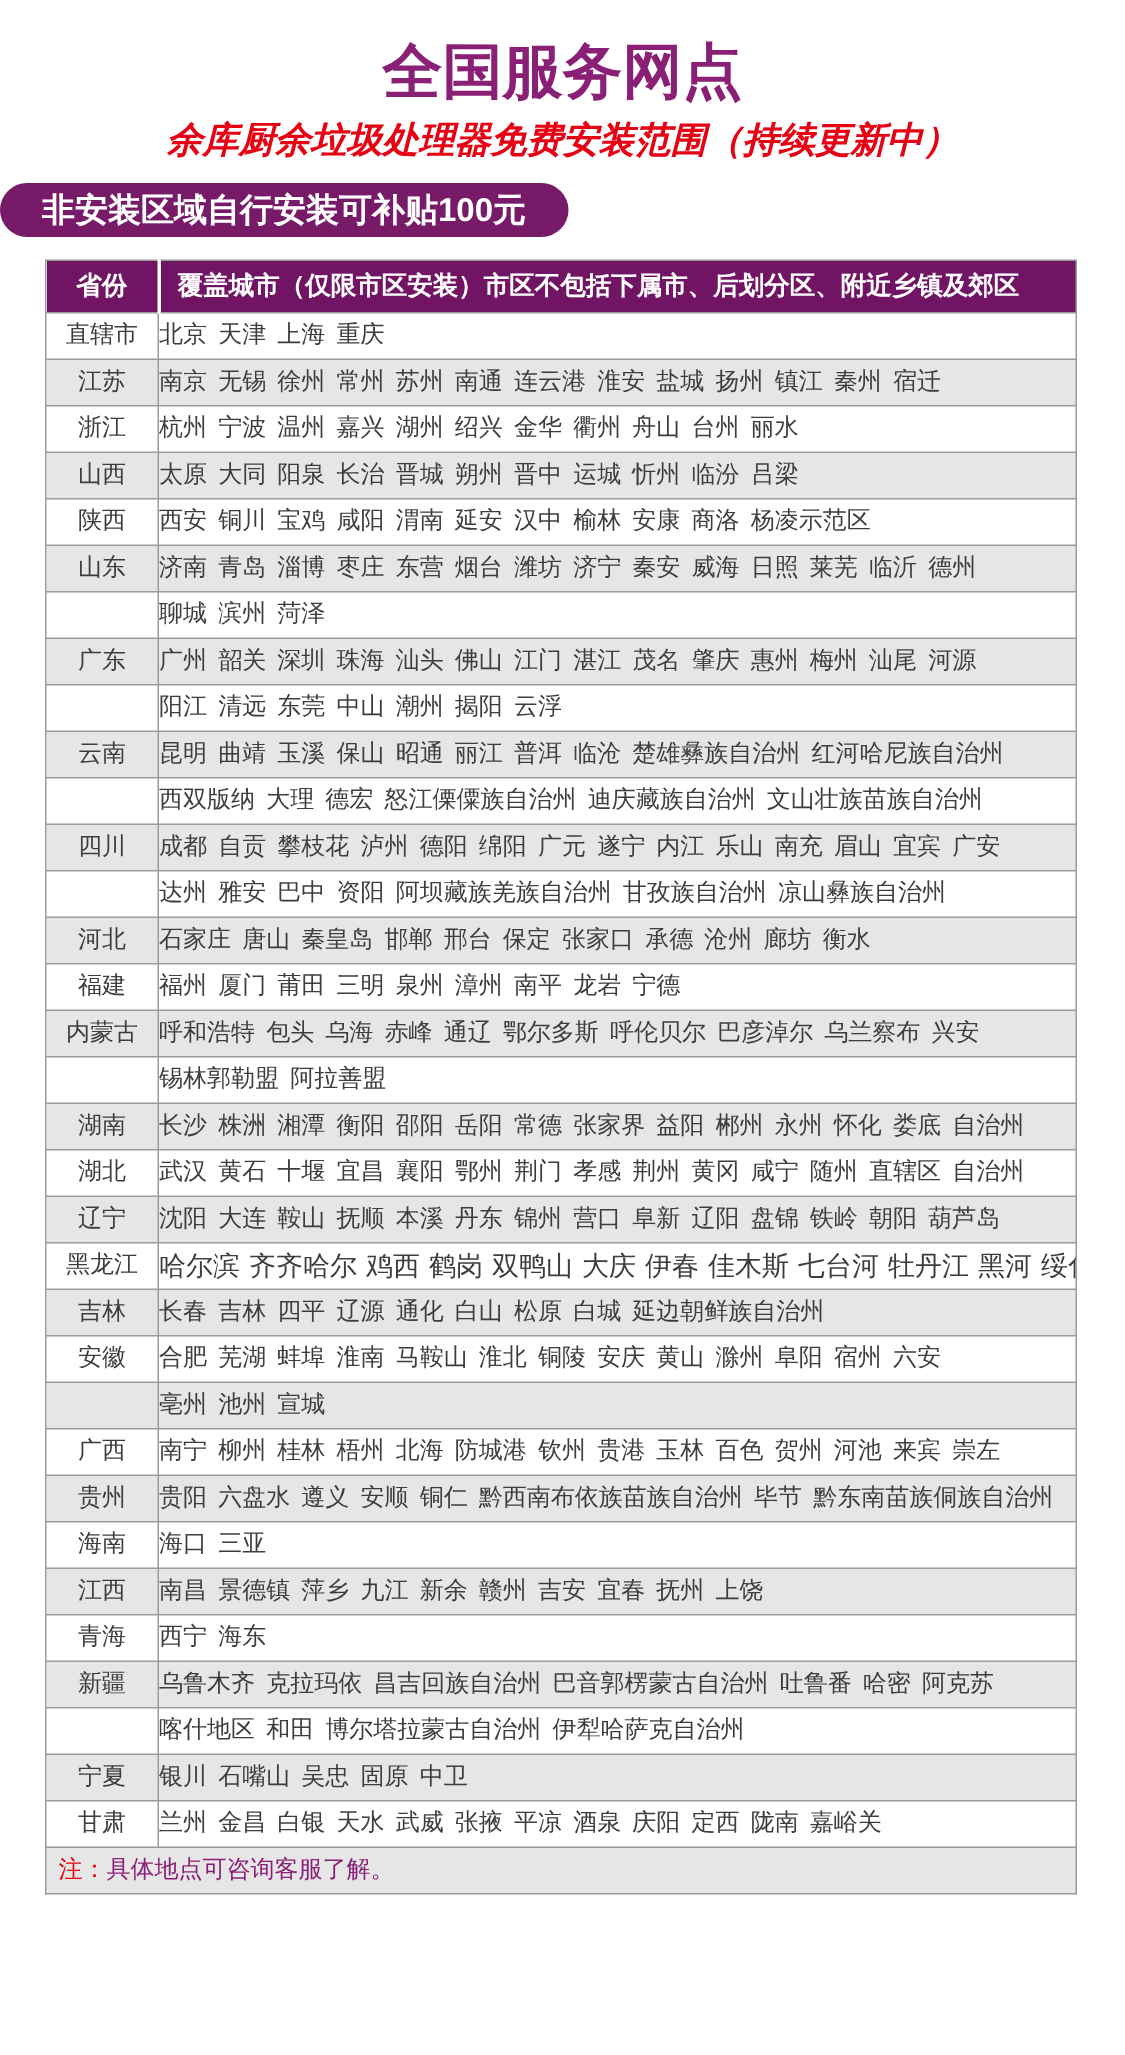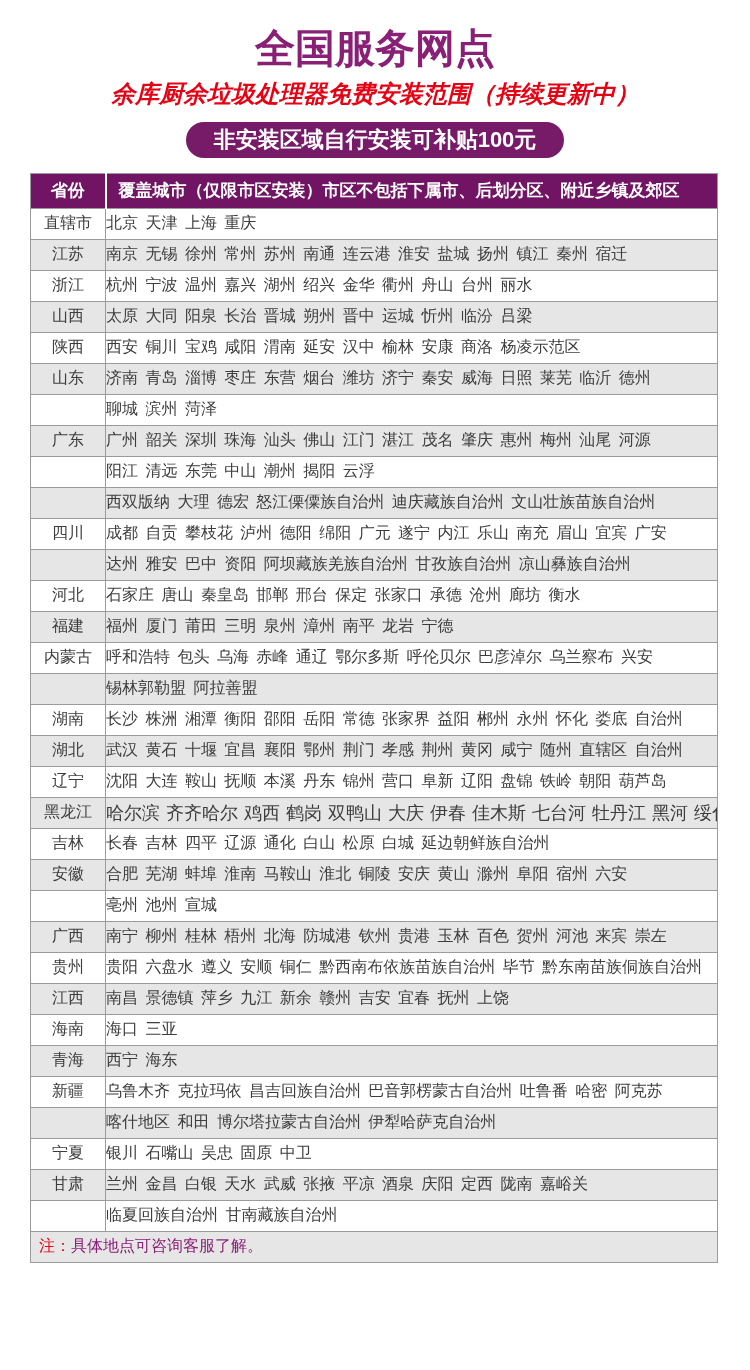--- a/index.html
+++ b/index.html
@@ -34,21 +34,21 @@
   }
   .page-subtitle {
     margin-top: 10px;
     text-align: center;
     font-size: 24px;
     font-weight: bold;
     color: var(--subtitle);
     line-height: 1.2;
     font-style: italic;
   }
-  .badge-wrap { text-align: center; margin-top: 13px; }
+  .badge-wrap { text-align: left; margin-top: 13px; }
   .badge {
     display: inline-block;
     background: var(--badge-bg);
     color: var(--badge-text);
     font-size: 22px;
     font-weight: bold;
     padding: 6px 28px;
     border-radius: 22px;
     line-height: 1.1;
   }
@@ -153,20 +153,24 @@
   </tr>
         <tr>
     <td class="cell-province">广东</td>
     <td class="cell-cities">广州 韶关 深圳 珠海 汕头 佛山 江门 湛江 茂名 肇庆 惠州 梅州 汕尾 河源</td>
   </tr>
         <tr>
     <td class="cell-province"></td>
     <td class="cell-cities">阳江 清远 东莞 中山 潮州 揭阳 云浮</td>
   </tr>
         <tr>
+    <td class="cell-province">云南</td>
+    <td class="cell-cities">昆明 曲靖 玉溪 保山 昭通 丽江 普洱 临沧 楚雄彝族自治州 红河哈尼族自治州</td>
+  </tr>
+        <tr>
     <td class="cell-province"></td>
     <td class="cell-cities">西双版纳 大理 德宏 怒江傈僳族自治州 迪庆藏族自治州 文山壮族苗族自治州</td>
   </tr>
         <tr>
     <td class="cell-province">四川</td>
     <td class="cell-cities">成都 自贡 攀枝花 泸州 德阳 绵阳 广元 遂宁 内江 乐山 南充 眉山 宜宾 广安</td>
   </tr>
         <tr>
     <td class="cell-province"></td>
     <td class="cell-cities">达州 雅安 巴中 资阳 阿坝藏族羌族自治州 甘孜族自治州 凉山彝族自治州</td>
@@ -217,50 +221,46 @@
   </tr>
         <tr>
     <td class="cell-province">广西</td>
     <td class="cell-cities">南宁 柳州 桂林 梧州 北海 防城港 钦州 贵港 玉林 百色 贺州 河池 来宾 崇左</td>
   </tr>
         <tr>
     <td class="cell-province">贵州</td>
     <td class="cell-cities">贵阳 六盘水 遵义 安顺 铜仁 黔西南布依族苗族自治州 毕节 黔东南苗族侗族自治州</td>
   </tr>
         <tr>
+    <td class="cell-province">海南</td>
+    <td class="cell-cities">海口 三亚</td>
+  </tr>
+        <tr>
     <td class="cell-province">江西</td>
     <td class="cell-cities">南昌 景德镇 萍乡 九江 新余 赣州 吉安 宜春 抚州 上饶</td>
   </tr>
         <tr>
-    <td class="cell-province">海南</td>
-    <td class="cell-cities">海口 三亚</td>
-  </tr>
-        <tr>
     <td class="cell-province">青海</td>
     <td class="cell-cities">西宁 海东</td>
   </tr>
         <tr>
     <td class="cell-province">新疆</td>
     <td class="cell-cities">乌鲁木齐 克拉玛依 昌吉回族自治州 巴音郭楞蒙古自治州 吐鲁番 哈密 阿克苏</td>
   </tr>
         <tr>
     <td class="cell-province"></td>
     <td class="cell-cities">喀什地区 和田 博尔塔拉蒙古自治州 伊犁哈萨克自治州</td>
   </tr>
         <tr>
     <td class="cell-province">宁夏</td>
     <td class="cell-cities">银川 石嘴山 吴忠 固原 中卫</td>
   </tr>
         <tr>
     <td class="cell-province">甘肃</td>
     <td class="cell-cities">兰州 金昌 白银 天水 武威 张掖 平凉 酒泉 庆阳 定西 陇南 嘉峪关</td>
-  </tr>
-        <tr>
-    <td class="cell-province"></td>
-    <td class="cell-cities">临夏回族自治州 甘南藏族自治州</td>
   </tr>
         <tr class="note-row">
         <td colspan="2">
           <span class="note-prefix">注：</span><span class="note-text">具体地点可咨询客服了解。</span>
         </td>
       </tr>
     </tbody>
   </table>
 </div>
 

